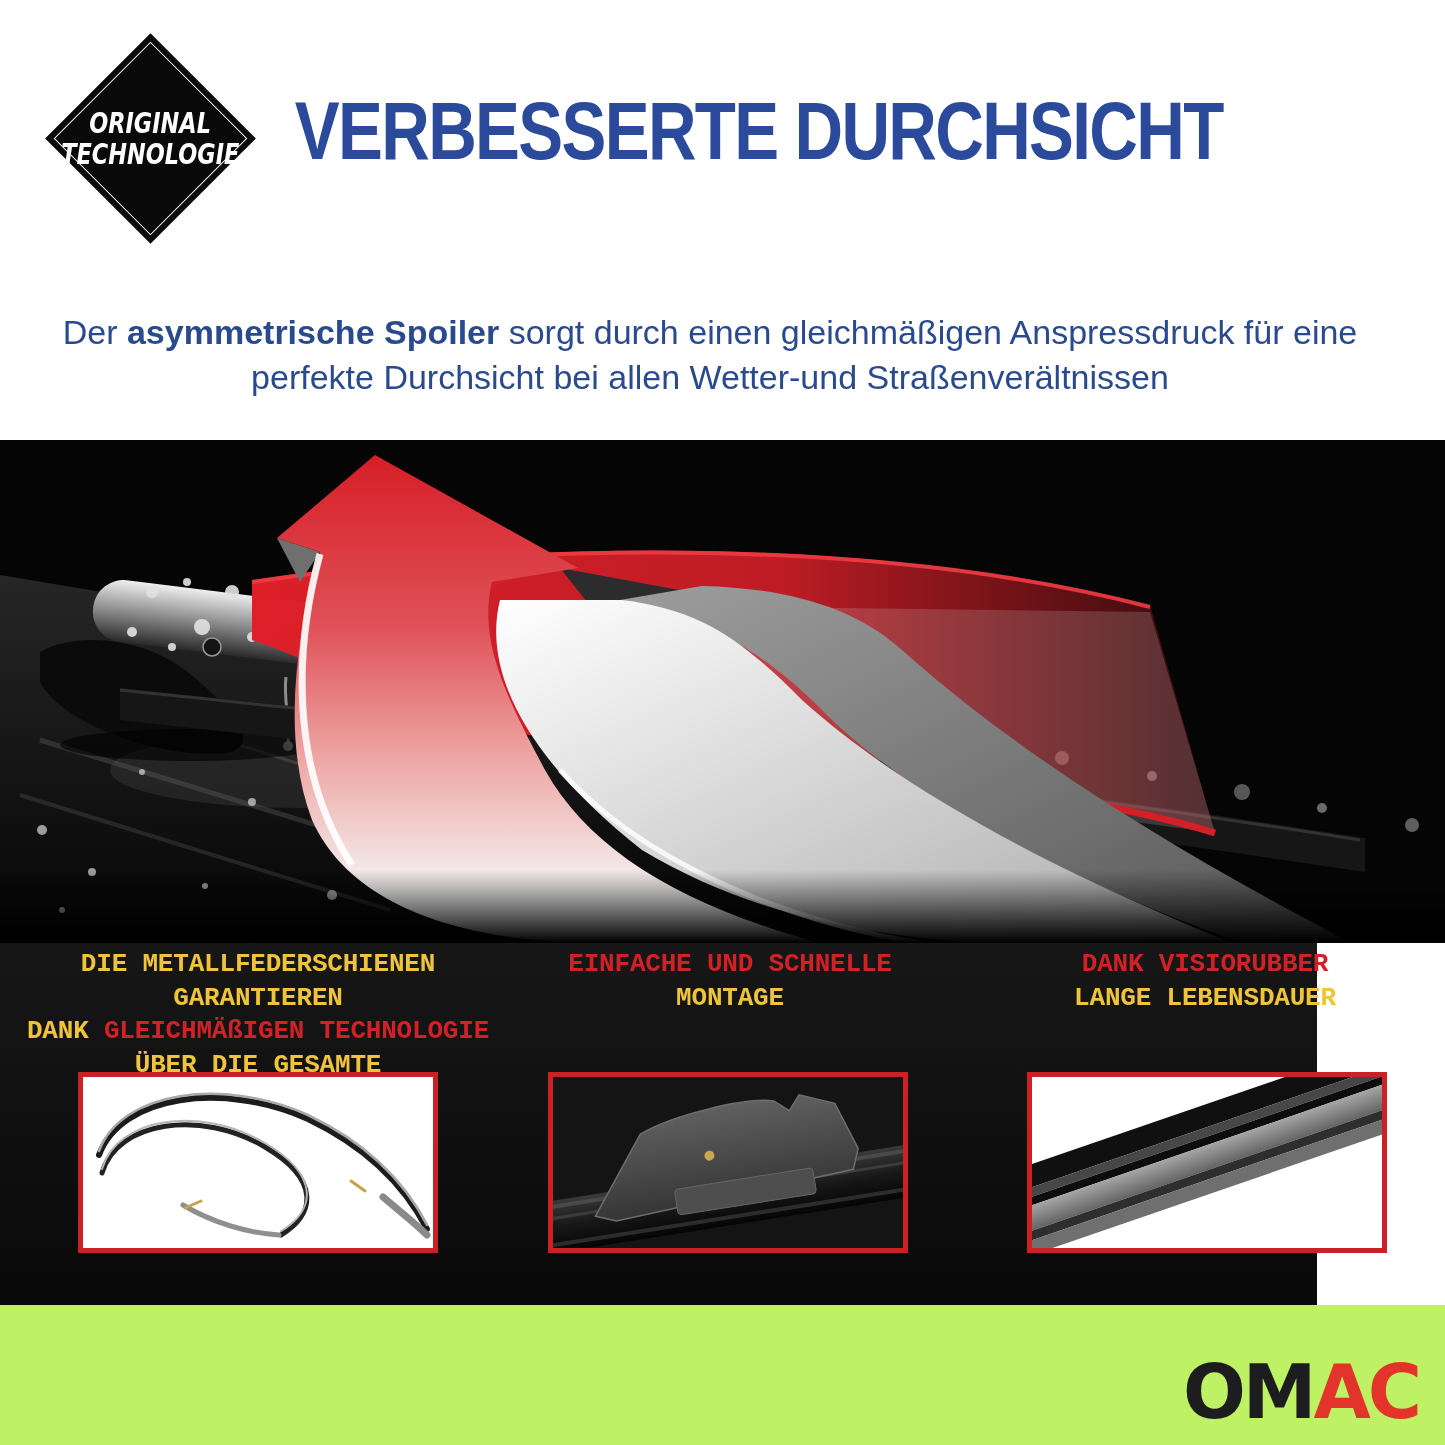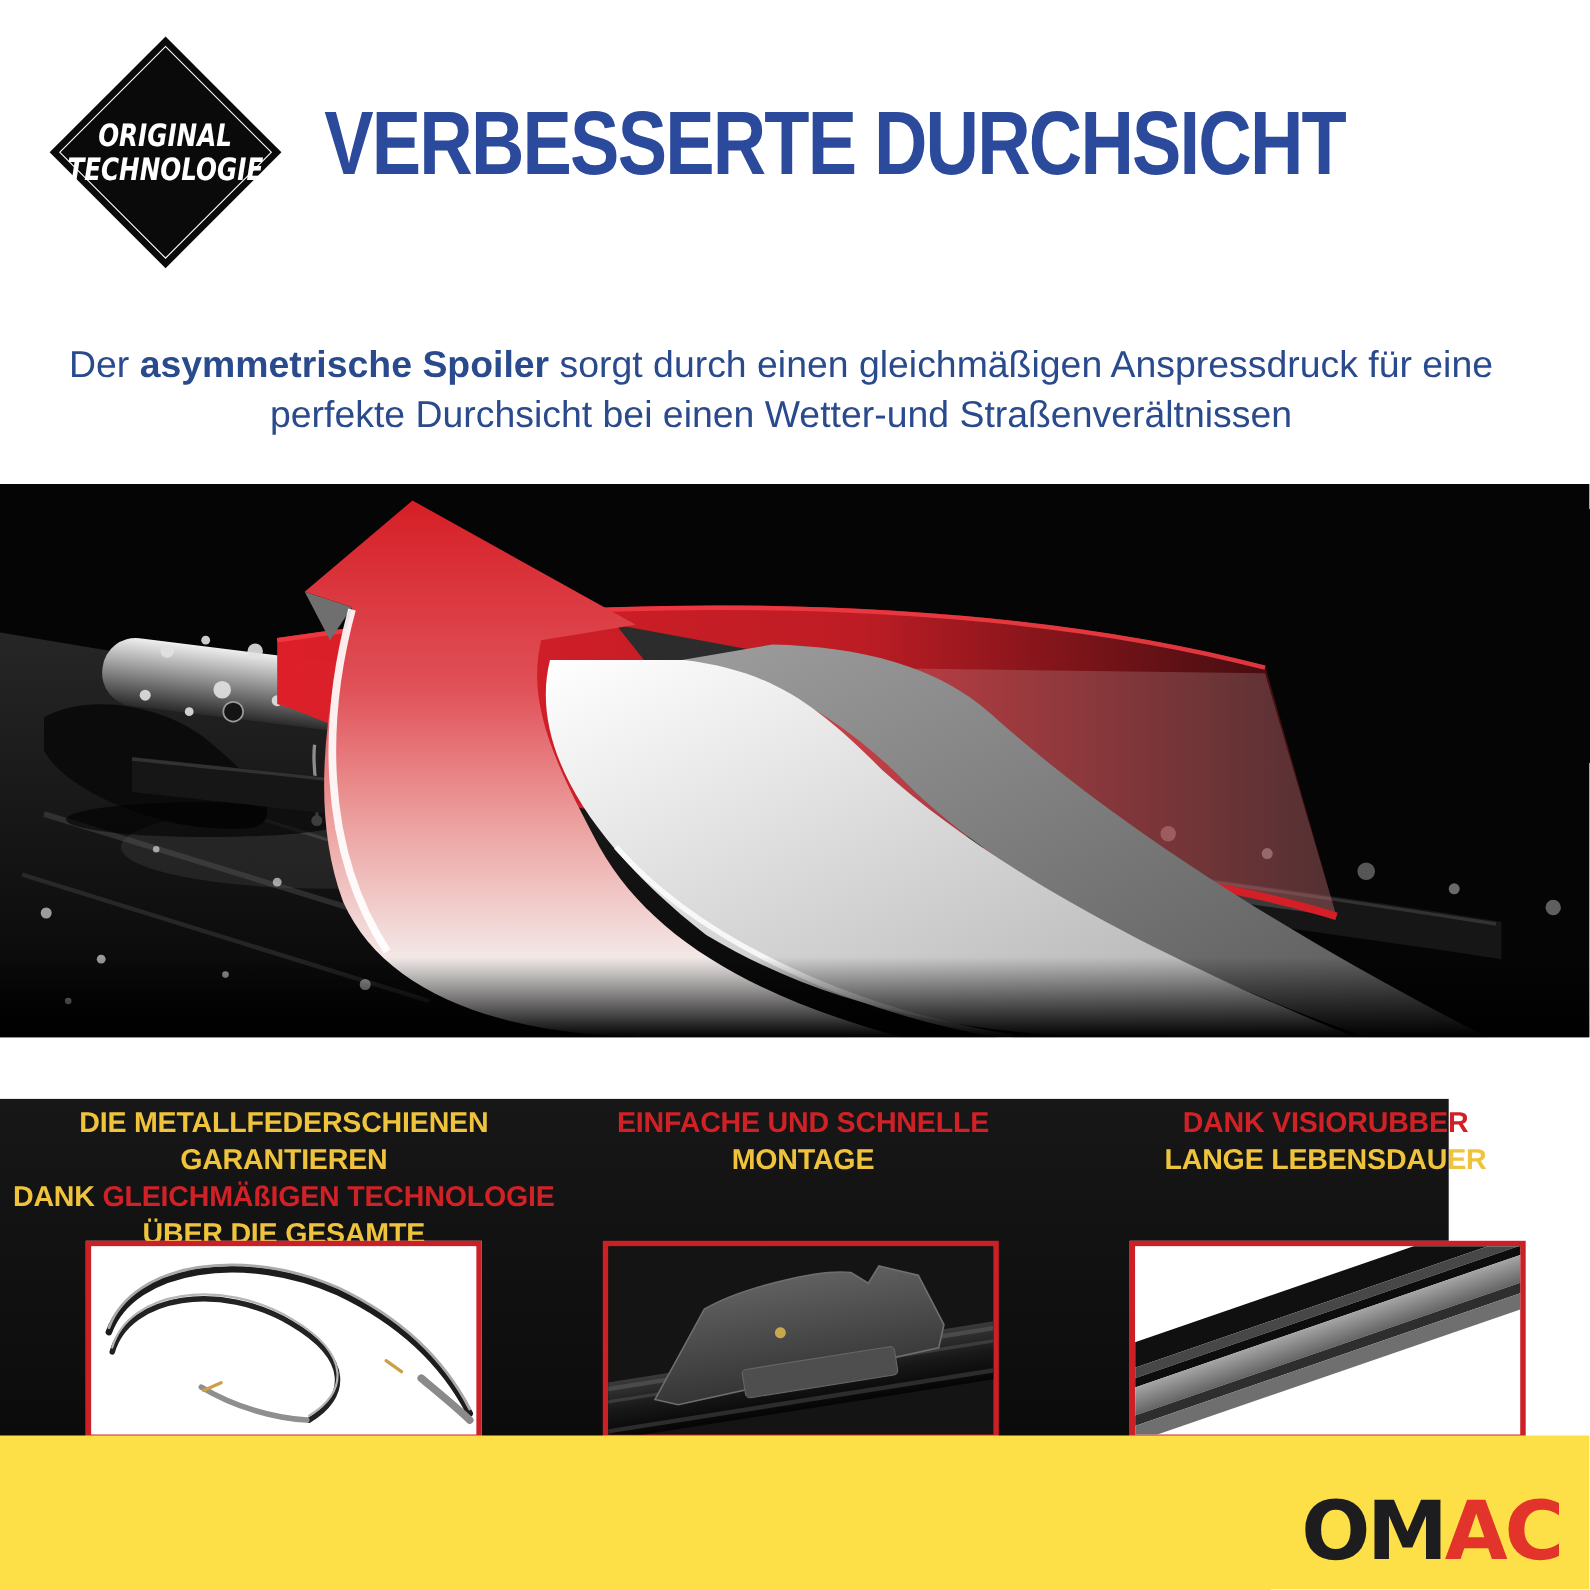--- a/index.html
+++ b/index.html
@@ -26,39 +26,39 @@
   .subtitle{position:absolute;left:0;top:310px;width:1420px;text-align:center;
             color:#2a4a8e;font-size:34px;line-height:45px;}
   .subtitle .line{white-space:nowrap;}
   .subtitle b{font-weight:bold;}
 
   
   .hero{position:absolute;left:0;top:440px;width:1445px;height:503px;background:#050505;}
   .hero svg{display:block;}
 
   
-  .features{position:absolute;left:0;top:999px;width:1317px;height:362px;
-            background:linear-gradient(#171717,#090909);}
+  .features{position:absolute;left:0;top:943px;width:1317px;height:362px;
+            background:linear-gradient(#171717,#090909);font-family:Liberation Mono, monospace;}
   .feature-text{position:absolute;top:5px;text-align:center;font-weight:bold;
                 font-size:26px;line-height:33.5px;letter-spacing:-0.2px;}
   .ft-1{left:0;width:516px;}
   .ft-2{left:505px;width:450px;}
   .ft-3{left:980px;width:450px;}
   .seg-yellow{color:#efc43c;}
   .seg-red{color:#d02127;margin-top:20px;}
 
   .img-box{position:absolute;top:129px;width:350px;height:171px;
            border:5px solid #cc2027;background:#ffffff;}
   .box-1{left:78px;}
   .box-2{left:548px;background:#101010;}
   .box-3{left:1027px;}
   .img-box svg{display:block;}
 
   
-  .bottom-section{position:absolute;left:0;top:1305px;width:1445px;height:140px;background:#fde047;text-decoration:underline;}
+  .bottom-section{position:absolute;left:0;top:1305px;width:1445px;height:140px;background:#bef264;text-decoration:underline;}
   .brand-logo{position:absolute;right:26px;bottom:16px;
               font-family:"DejaVu Sans",sans-serif;font-weight:bold;
               font-size:74px;line-height:1;letter-spacing:-3px;white-space:nowrap;}
   .logo-om{color:#1d1d20;}
   .logo-ac{color:#e2342a;}
 </style>
 </head>
 <body>
 
 <div class="top-section">
@@ -70,21 +70,21 @@
       <span class="badge-line">TECHNOLOGIE</span>
     </div>
   </div>
 
   <div class="main-heading">
     <span>VERBESSERTE DURCHSICHT</span>
   </div>
 
   <div class="subtitle">
     <div class="line"><span>Der </span><b>asymmetrische Spoiler</b><span> sorgt durch einen gleichmäßigen Anspressdruck für eine</span></div>
-    <div class="line">perfekte Durchsicht bei einen Wetter-und Straßenverältnissen</div>
+    <div class="line">perfekte Durchsicht bei allen Wetter-und Straßenverältnissen</div>
   </div>
 </div>
 
 <div class="hero">
   <svg width="1445" height="503" viewBox="0 0 1445 503">
     <defs>
       <linearGradient id="road" x1="0" y1="0" x2="0" y2="1">
         <stop offset="0" stop-color="#2c2c2c"></stop>
           <stop offset="1" stop-color="#050505"></stop>
       </linearGradient>

